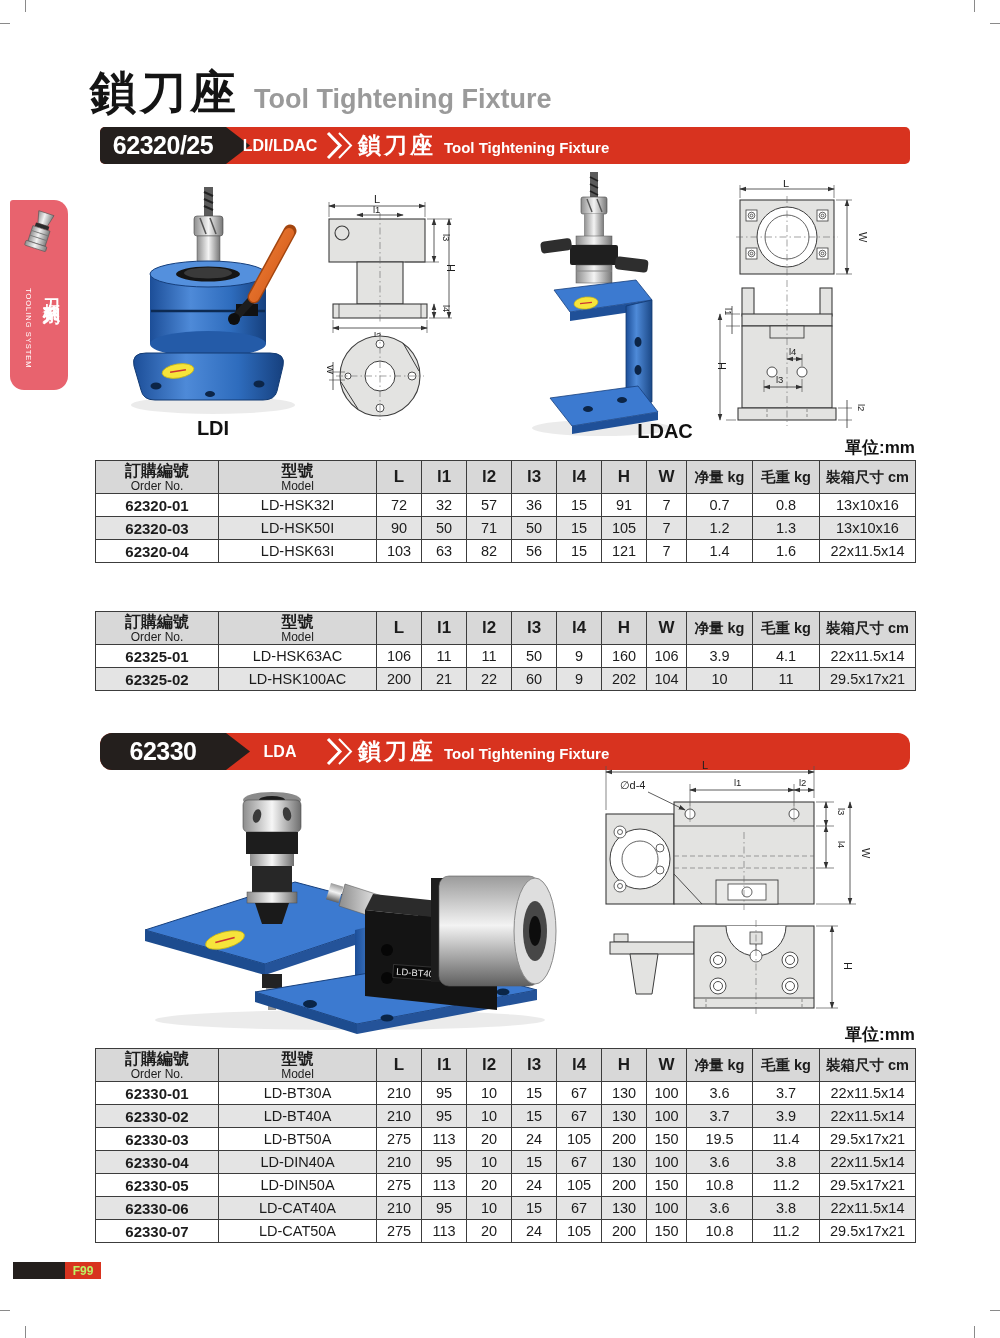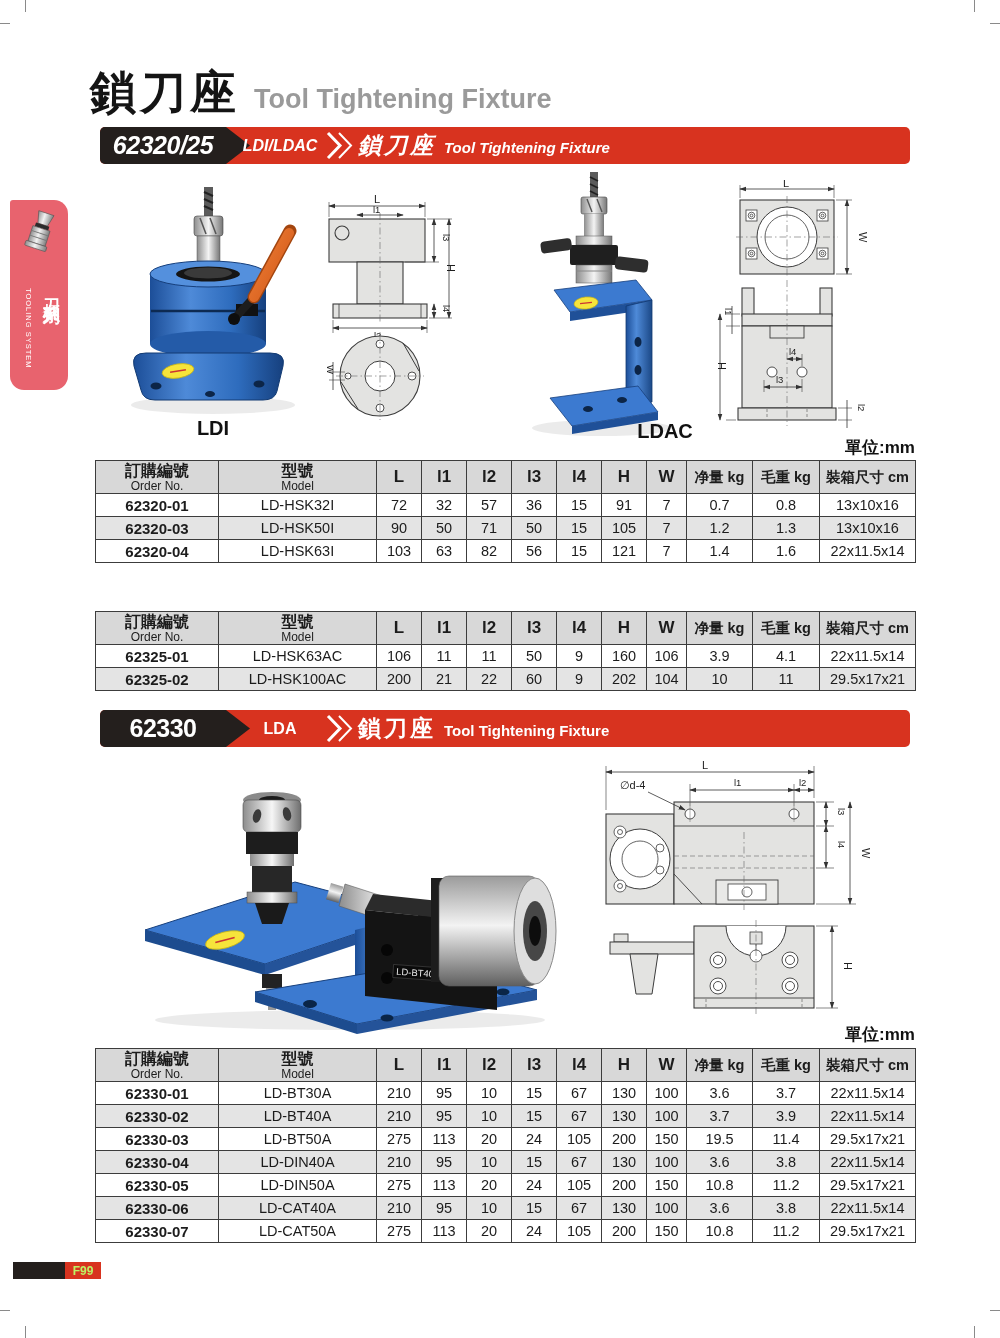--- a/index.html
+++ b/index.html
@@ -99,21 +99,21 @@
     </svg>
     <div class="side-zh">刀柄系列</div>
     <div class="side-en">TOOLING SYSTEM</div>
   </div>
 
   <div class="title-row">
     <span class="title-zh">鎖刀座</span>
     <span class="title-en">Tool Tightening Fixture</span>
   </div>
 
-  <div class="banner" style="top:127px;font-style:italic;">
+  <div class="banner" style="top:127px;">
     <div class="banner-code">62320/25</div>
     <div class="banner-models">LDI/LDAC</div>
     <svg class="banner-chev" width="28" height="29" viewBox="0 0 28 29">
       <polyline points="3,2 15,14.5 3,27" fill="none" stroke="#fff" stroke-width="3"></polyline>
       <polyline points="14,2 26,14.5 14,27" fill="none" stroke="#fff" stroke-width="2"></polyline>
     </svg>
     <div class="banner-title">
       <span class="bzh">鎖刀座</span>
       <span class="ben">Tool Tightening Fixture</span>
     </div>
@@ -506,21 +506,21 @@
           <td>9</td>
           <td>202</td>
           <td>104</td>
           <td>10</td>
           <td>11</td>
           <td>29.5x17x21</td>
         </tr>
       </tbody>
     </table>
 
-  <div class="banner" style="top:710px;">
+  <div class="banner" style="top:733px;border-radius:12px;">
     <div class="banner-code">62330</div>
     <div class="banner-models">LDA</div>
     <svg class="banner-chev" width="28" height="29" viewBox="0 0 28 29">
       <polyline points="3,2 15,14.5 3,27" fill="none" stroke="#fff" stroke-width="3"></polyline>
       <polyline points="14,2 26,14.5 14,27" fill="none" stroke="#fff" stroke-width="2"></polyline>
     </svg>
     <div class="banner-title">
       <span class="bzh">鎖刀座</span>
       <span class="ben">Tool Tightening Fixture</span>
     </div>

